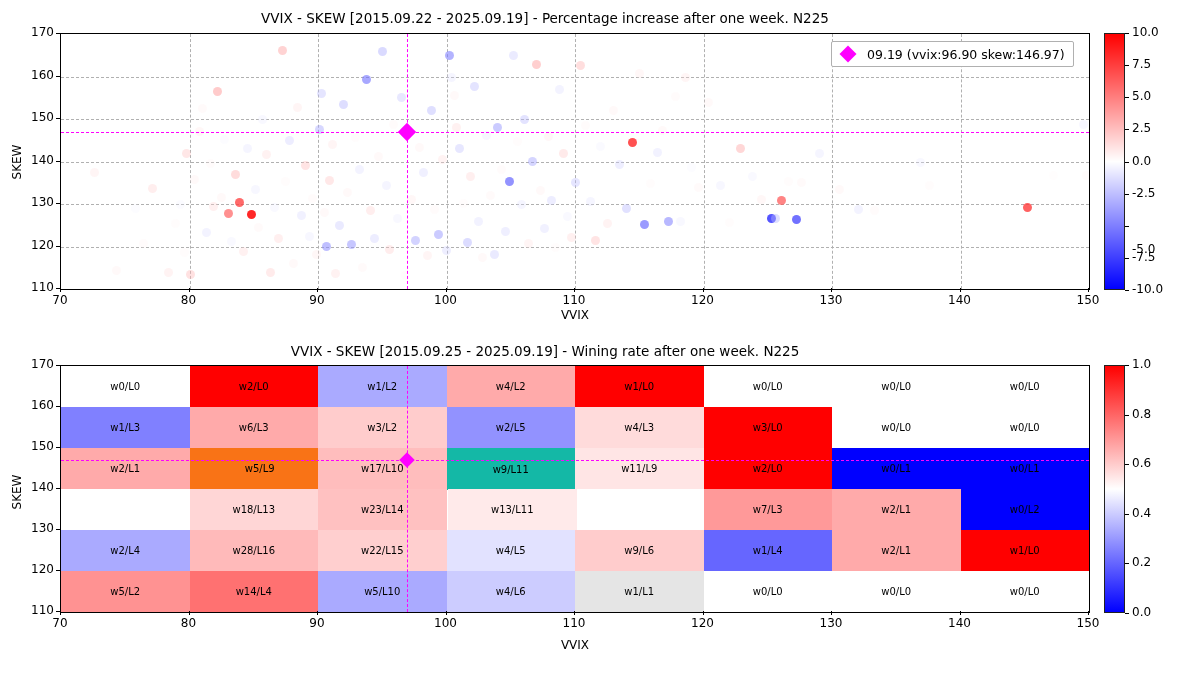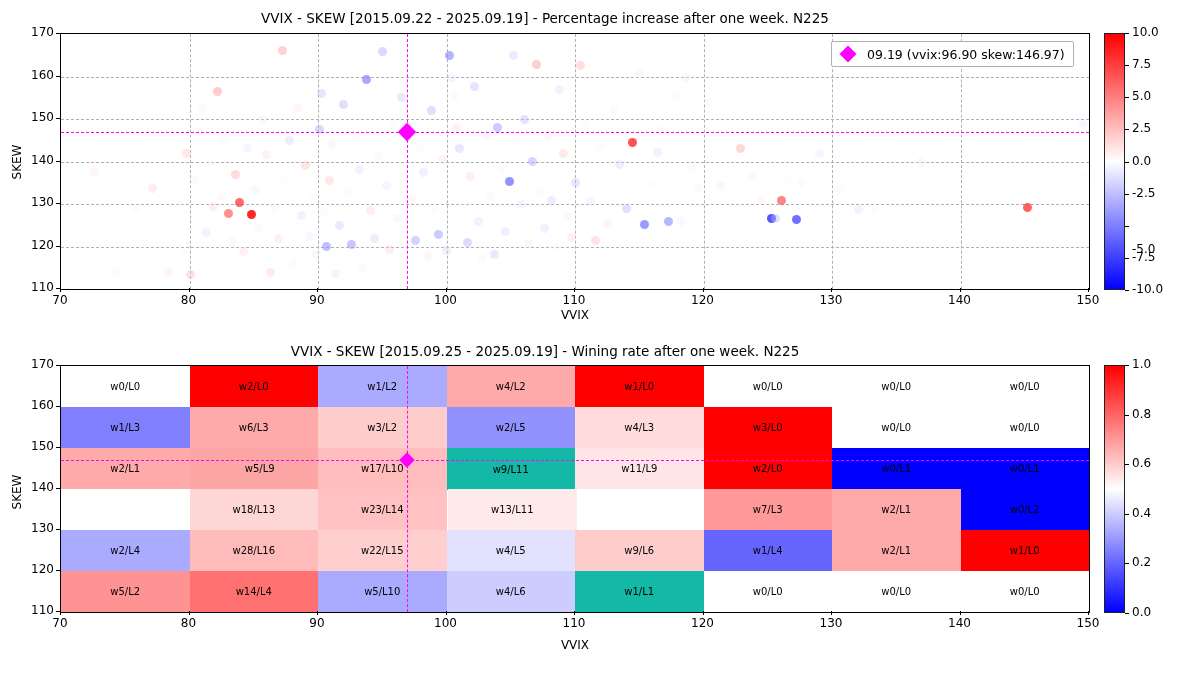--- a/index.html
+++ b/index.html
@@ -341,21 +341,21 @@
       </div>
       <div class="hmcell" style="left: 771px; top: 41px; width: 128.5px; height: 41px; background: rgb(255, 255, 255);">
         <span>w0/L0</span>
       </div>
       <div class="hmcell" style="left: 899.5px; top: 41px; width: 128.5px; height: 41px; background: rgb(255, 255, 255);">
         <span>w0/L0</span>
       </div>
       <div class="hmcell" style="left: 0px; top: 82px; width: 128.5px; height: 41px; background: rgb(255, 170, 170);">
         <span>w2/L1</span>
       </div>
-      <div class="hmcell" style="left: 128.5px; top: 82px; width: 128.5px; height: 41px; background: #fca5a5; padding-left: 12px;">
+      <div class="hmcell" style="left: 128.5px; top: 82px; width: 128.5px; height: 41px; background: #f97316; padding-left: 12px;">
         <span>w5/L9</span>
       </div>
       <div class="hmcell" style="left: 257px; top: 82px; width: 128.5px; height: 41px; background: rgb(255, 189, 189);">
         <span>w17/L10</span>
       </div>
       <div class="hmcell" style="left: 385.5px; top: 82px; width: 128.5px; height: 42px; background: #14b8a6;">
         <span>w9/L11</span>
       </div>
       <div class="hmcell" style="left: 514px; top: 82px; width: 128.5px; height: 41px; background: rgb(255, 229, 229);">
         <span>w11/L9</span>
@@ -416,21 +416,21 @@
       </div>
       <div class="hmcell" style="left: 128.5px; top: 205px; width: 128.5px; height: 41px; background: rgb(255, 113, 113);">
         <span>w14/L4</span>
       </div>
       <div class="hmcell" style="left: 257px; top: 205px; width: 128.5px; height: 41px; background: rgb(170, 170, 255);">
         <span>w5/L10</span>
       </div>
       <div class="hmcell" style="left: 385.5px; top: 205px; width: 128.5px; height: 41px; background: rgb(204, 204, 255);">
         <span>w4/L6</span>
       </div>
-      <div class="hmcell" style="left: 514px; top: 205px; width: 128.5px; height: 41px; background: #14b8a6;">
+      <div class="hmcell" style="left: 514px; top: 205px; width: 128.5px; height: 41px; background: #e5e5e5;">
         <span>w1/L1</span>
       </div>
       <div class="hmcell" style="left: 642.5px; top: 205px; width: 128.5px; height: 41px; background: rgb(255, 255, 255);">
         <span>w0/L0</span>
       </div>
       <div class="hmcell" style="left: 771px; top: 205px; width: 128.5px; height: 41px; background: rgb(255, 255, 255);">
         <span>w0/L0</span>
       </div>
       <div class="hmcell" style="left: 899.5px; top: 205px; width: 128.5px; height: 41px; background: rgb(255, 255, 255);">
         <span>w0/L0</span>

